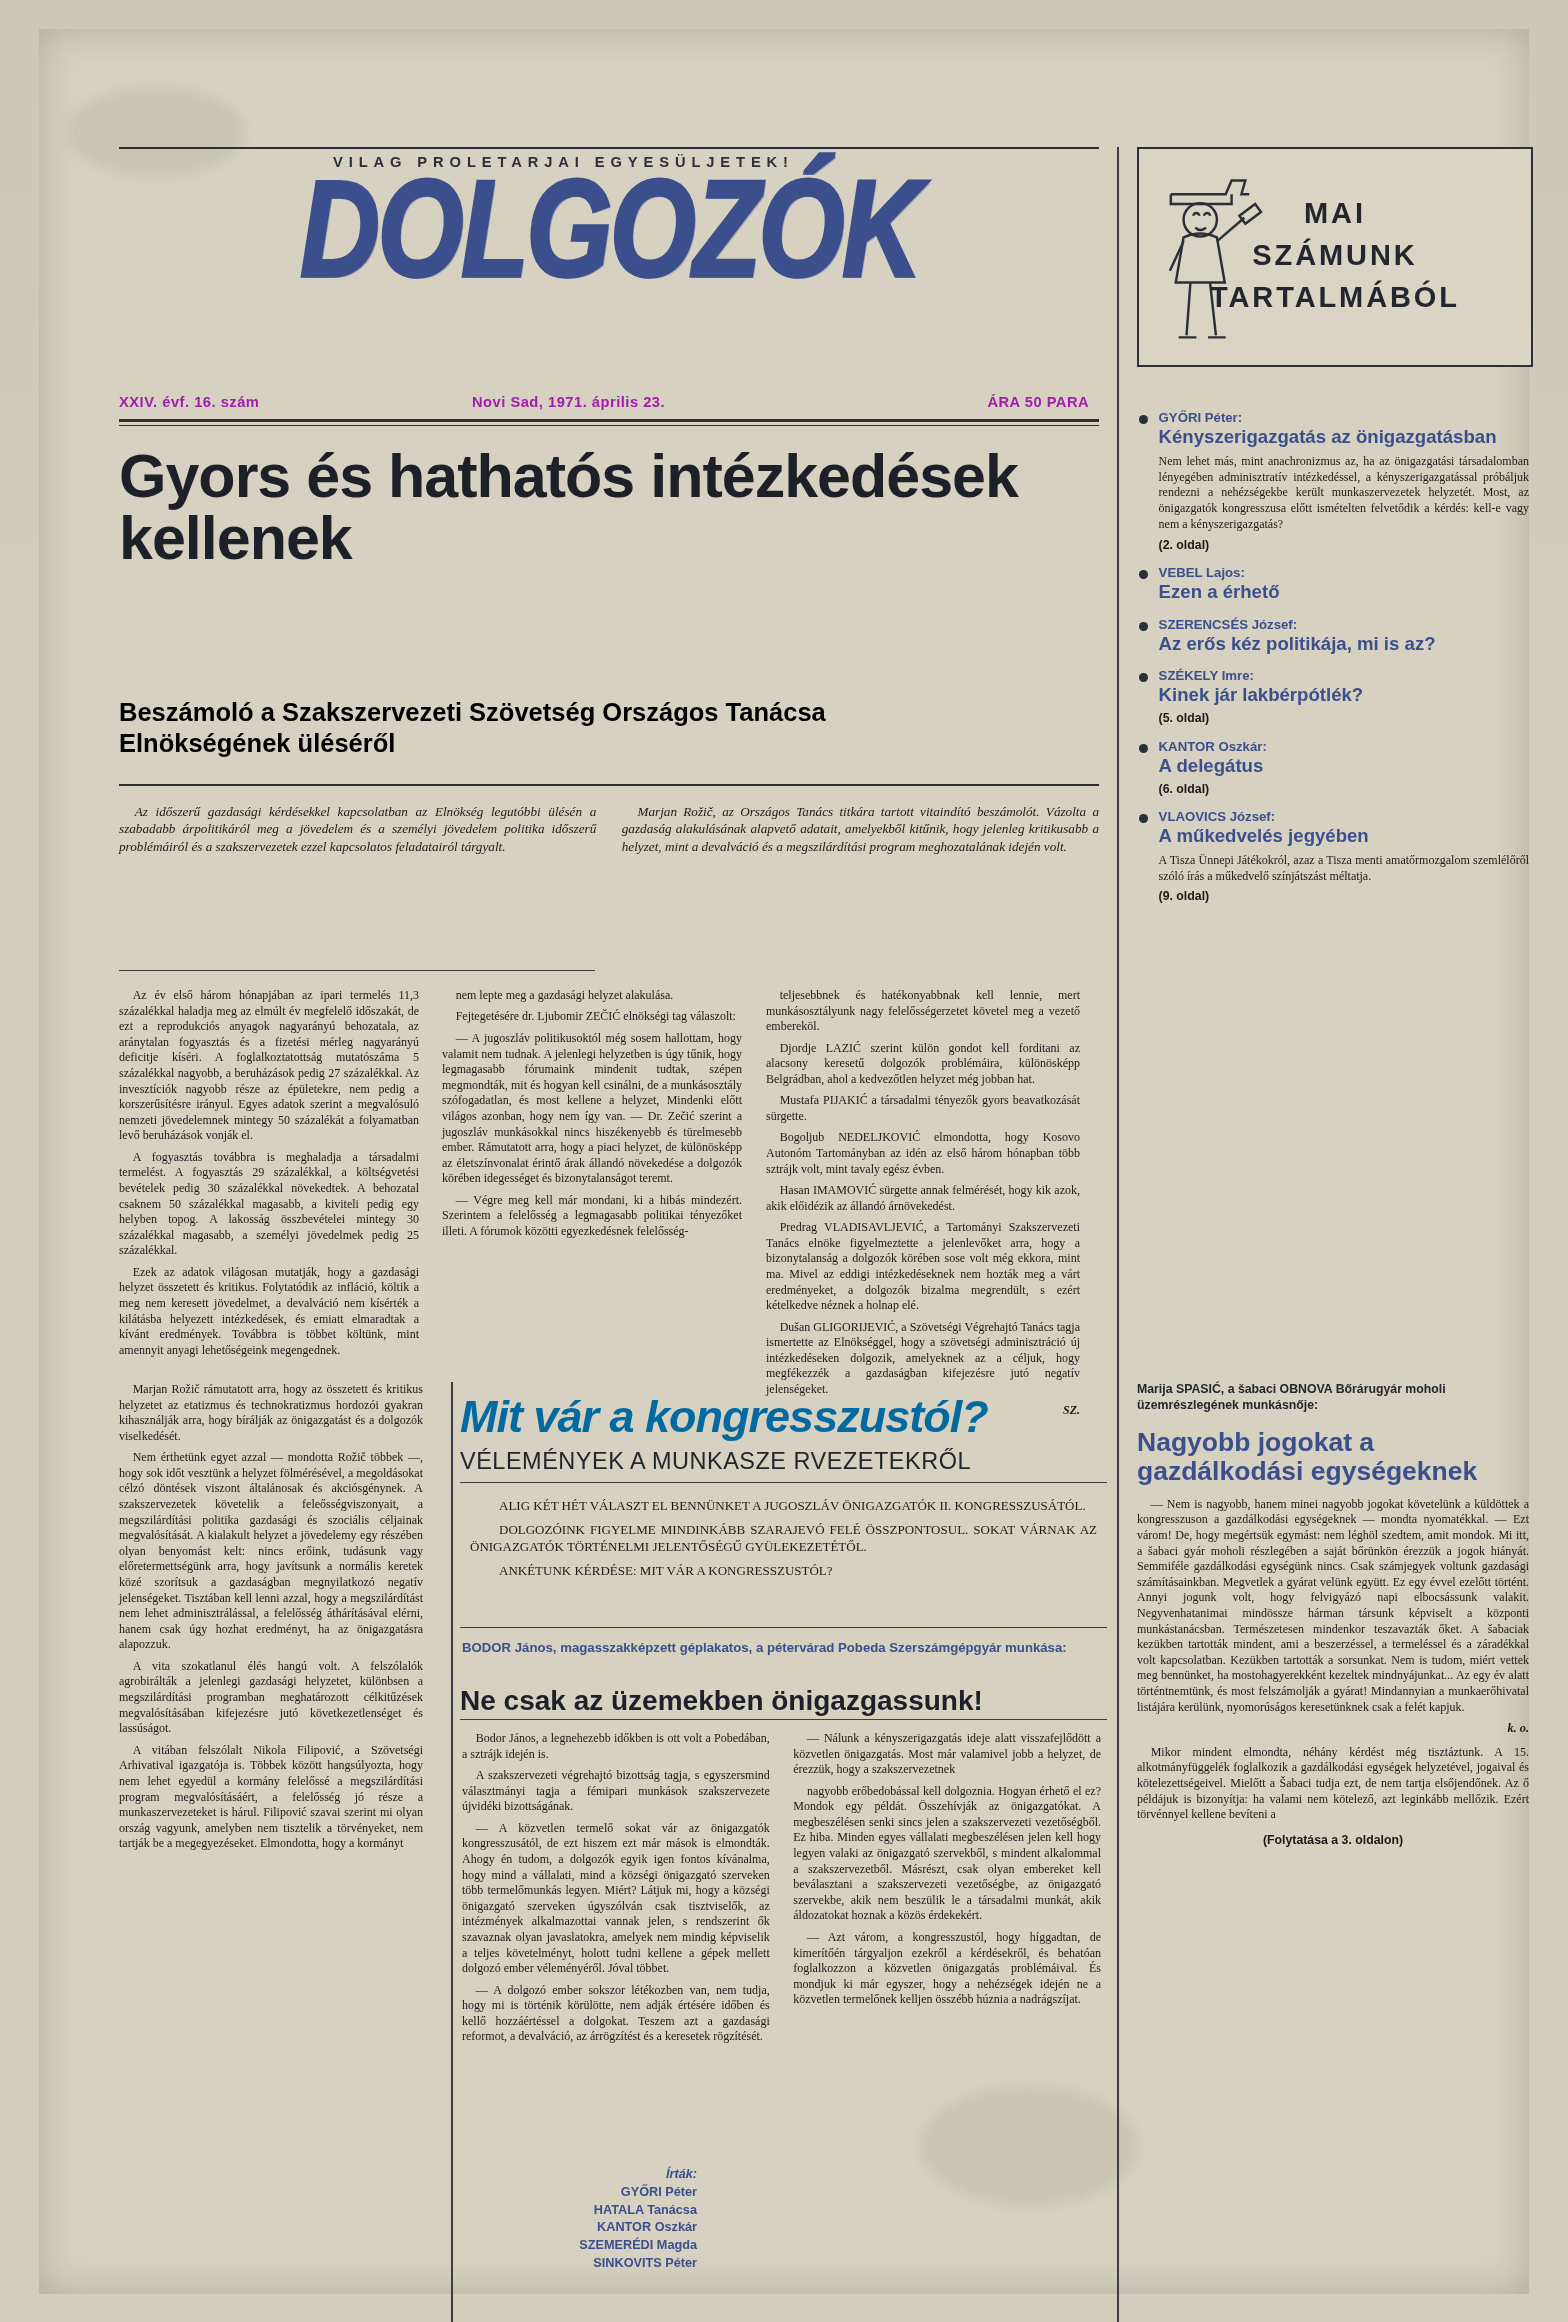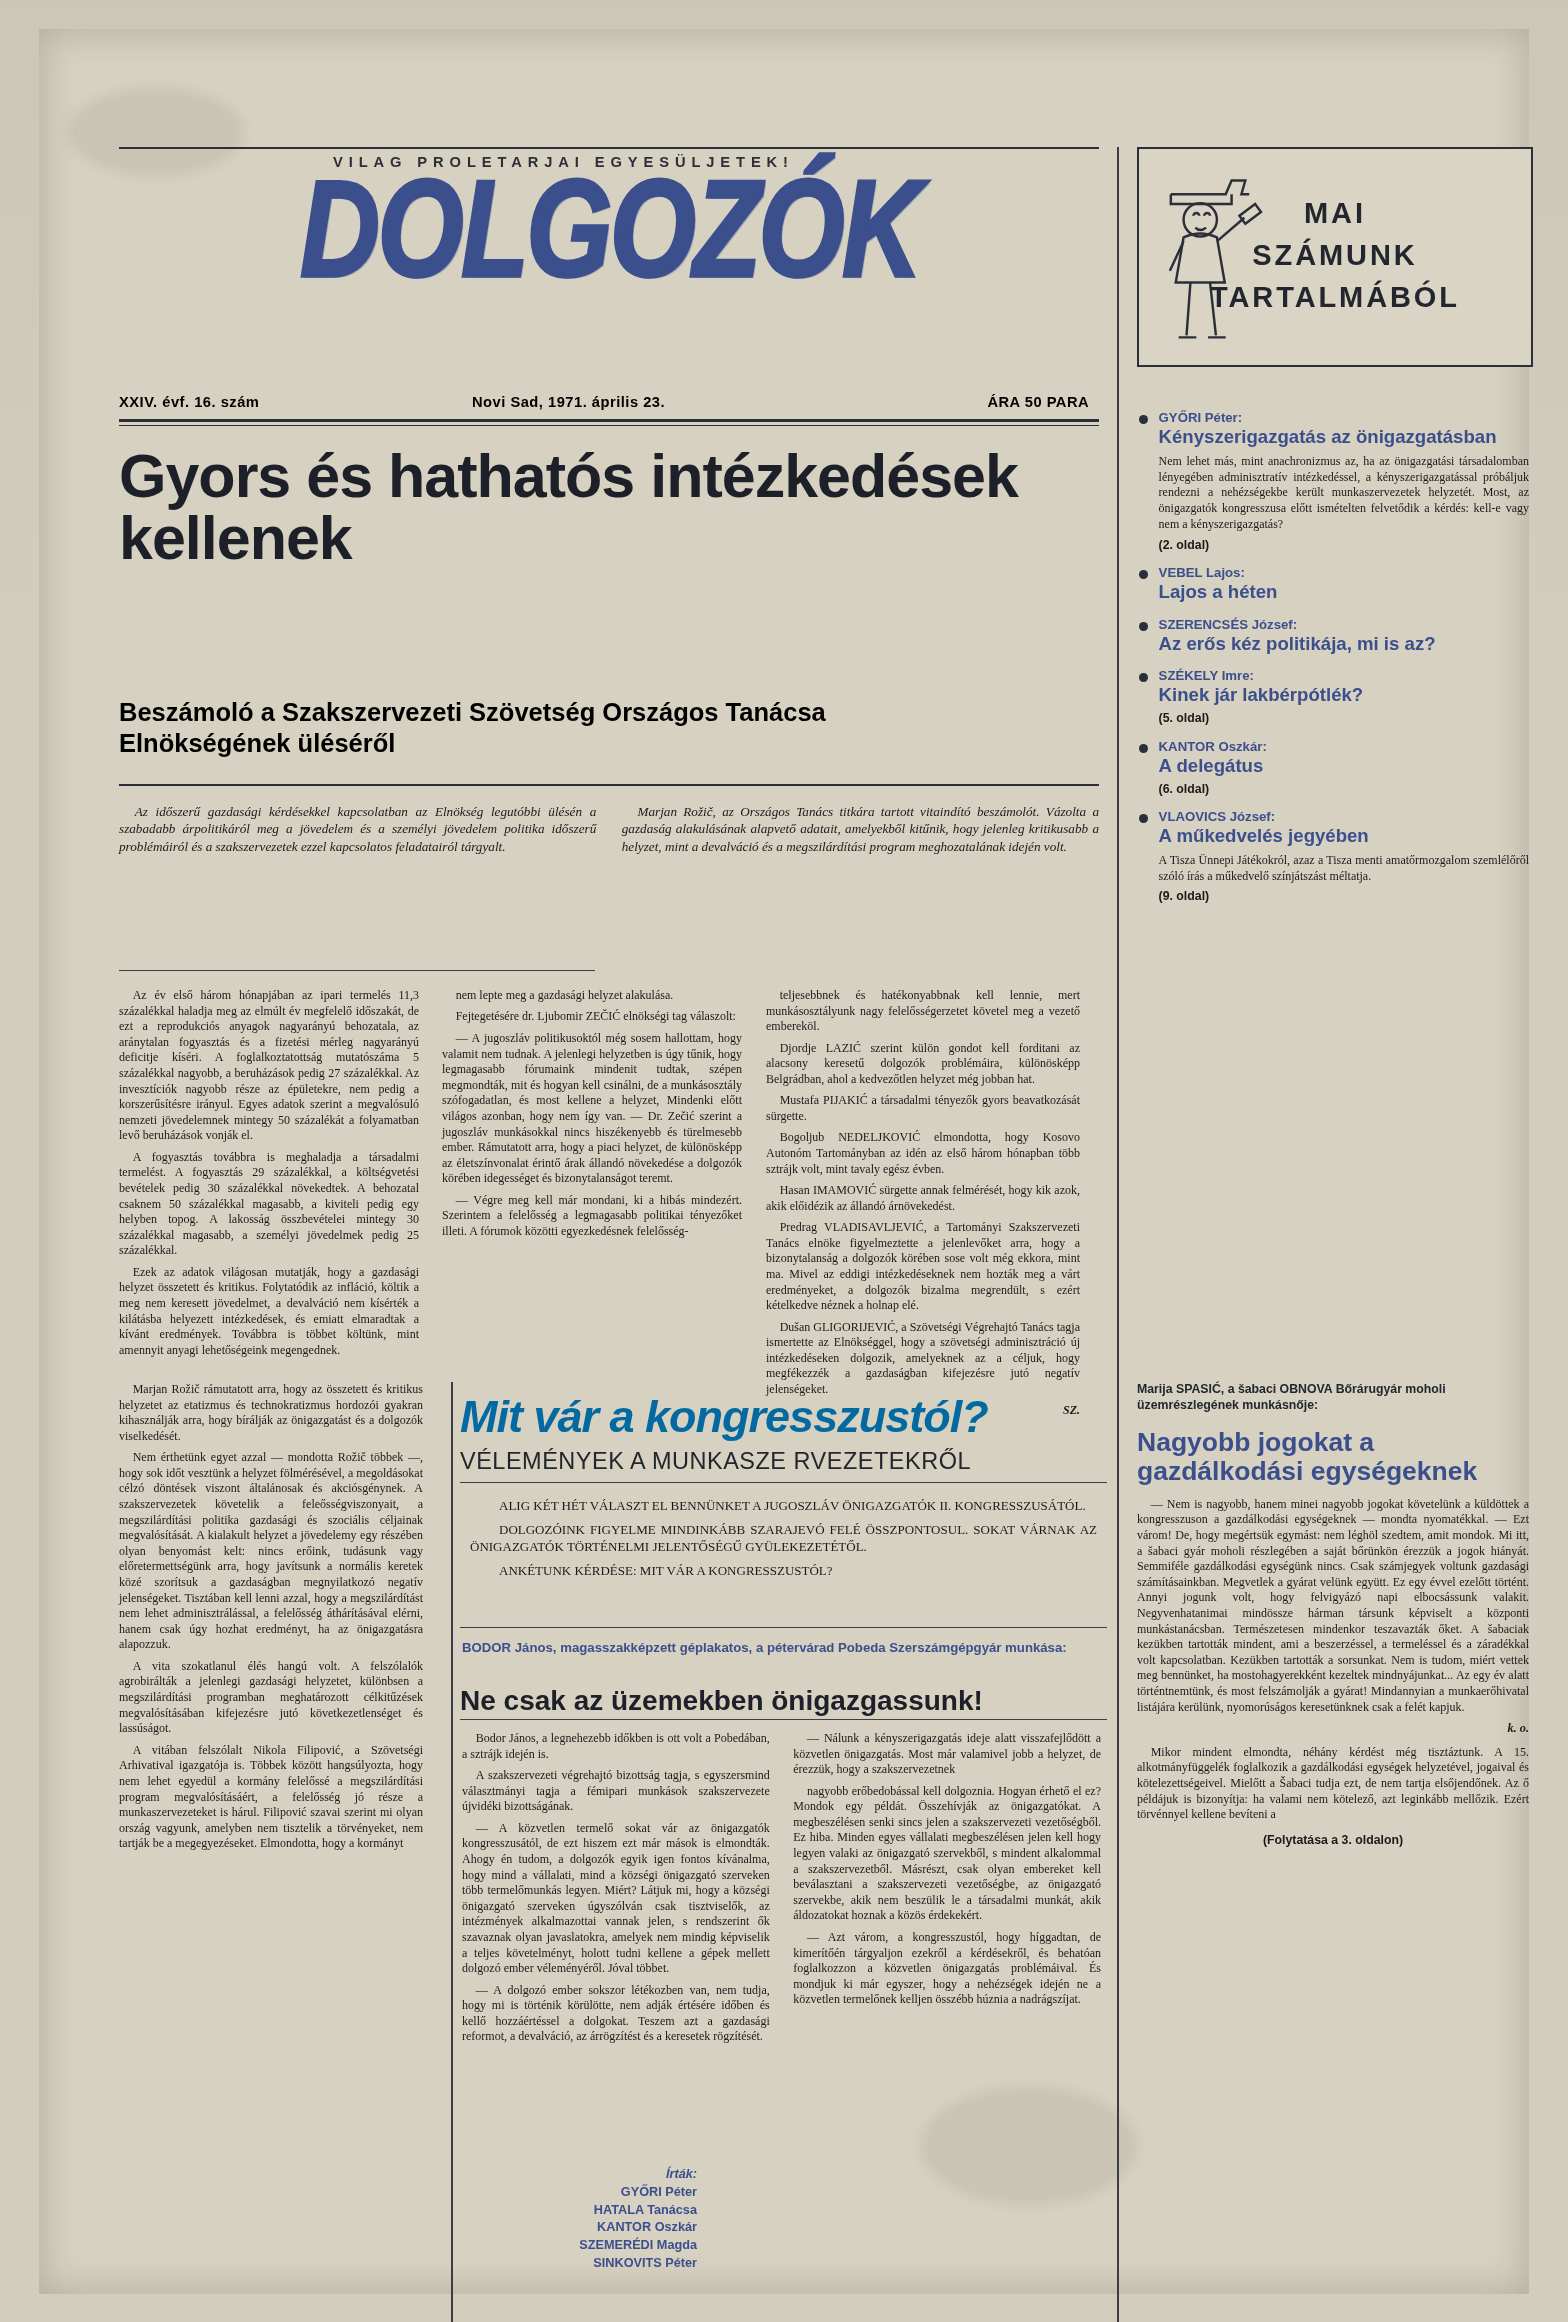--- a/index.html
+++ b/index.html
@@ -38,21 +38,21 @@
     -webkit-text-stroke:2.9px #3c4f8d;
     text-align:center;
     line-height:108px;
     text-shadow:2px 2px 0 rgba(60,79,141,0.35);
   }
   .logo span{display:inline-block;transform:scaleY(1.25);}
   .issueline{
     position:absolute;left:80px;top:365px;width:980px;
     font-family:"Liberation Sans",sans-serif;
     font-size:14.7px;font-weight:bold;letter-spacing:0.5px;
-    color:#000000;
+    color:#a21caf;
   }
   .issueline .mid{position:absolute;left:353px;top:0;}
   .issueline .right{position:absolute;right:9.8px;top:0;}
   .rule-thick{position:absolute;left:80px;top:390px;width:980px;height:2.9px;background:#2b2f3a;}
   .rule-thin{position:absolute;left:80px;top:396px;width:980px;height:1px;background:#2b2f3a;}
   .rule-top{position:absolute;left:80px;top:118px;width:980px;height:2px;background:#2b2f3a;}
 
   
   .headline{
     position:absolute;left:80px;top:416px;width:921px;
@@ -303,21 +303,21 @@
       <div class="item">
         <span class="dot"></span>
         <div class="who">GYŐRI Péter:</div>
         <div class="ttl">Kényszerigazgatás az önigazgatásban</div>
         <div class="txt">Nem lehet más, mint anachronizmus az, ha az önigazgatási társadalomban lényegében adminisztratív intézkedéssel, a kényszerigazgatással próbáljuk rendezni a nehézségekbe került munkaszervezetek helyzetét. Most, az önigazgatók kongresszusa előtt ismételten felvetődik a kérdés: kell-e vagy nem a kényszerigazgatás?</div>
         <div class="pg">(2. oldal)</div>
       </div>
       <div class="item">
         <span class="dot"></span>
         <div class="who">VEBEL Lajos:</div>
-        <div class="ttl">Lajos a héten</div>
+        <div class="ttl">Ezen a érhető</div>
       </div>
       <div class="item">
         <span class="dot"></span>
         <div class="who">SZERENCSÉS József:</div>
         <div class="ttl">Az erős kéz politikája, mi is az?</div>
       </div>
       <div class="item">
         <span class="dot"></span>
         <div class="who">SZÉKELY Imre:</div>
         <div class="ttl">Kinek jár lakbérpótlék?</div>

